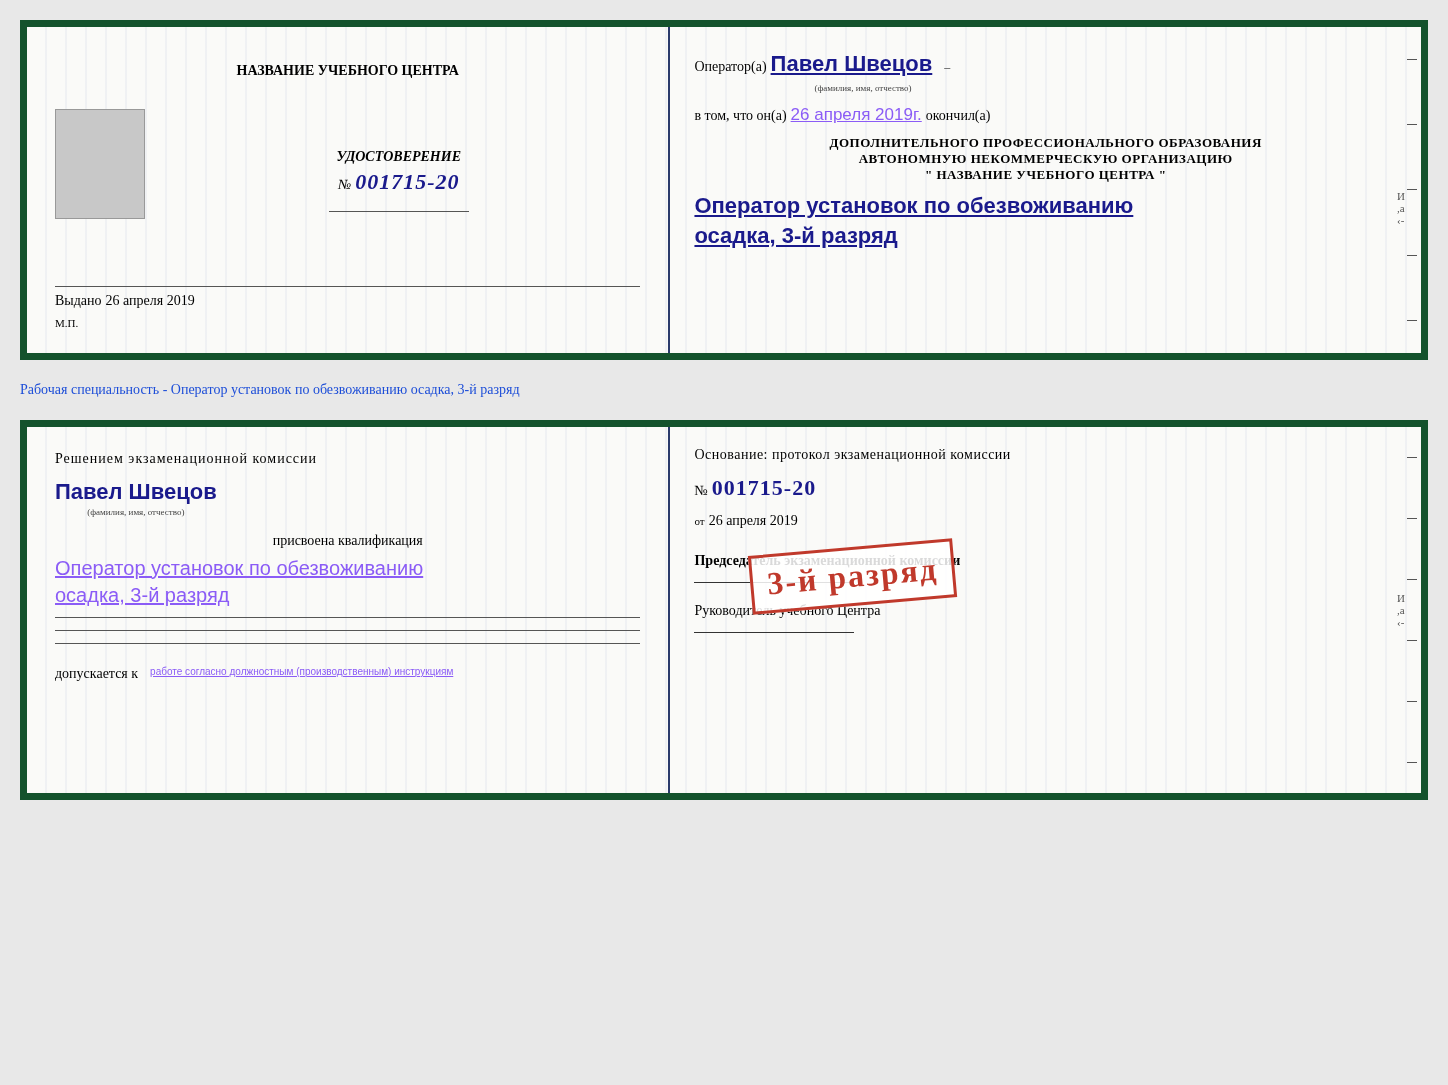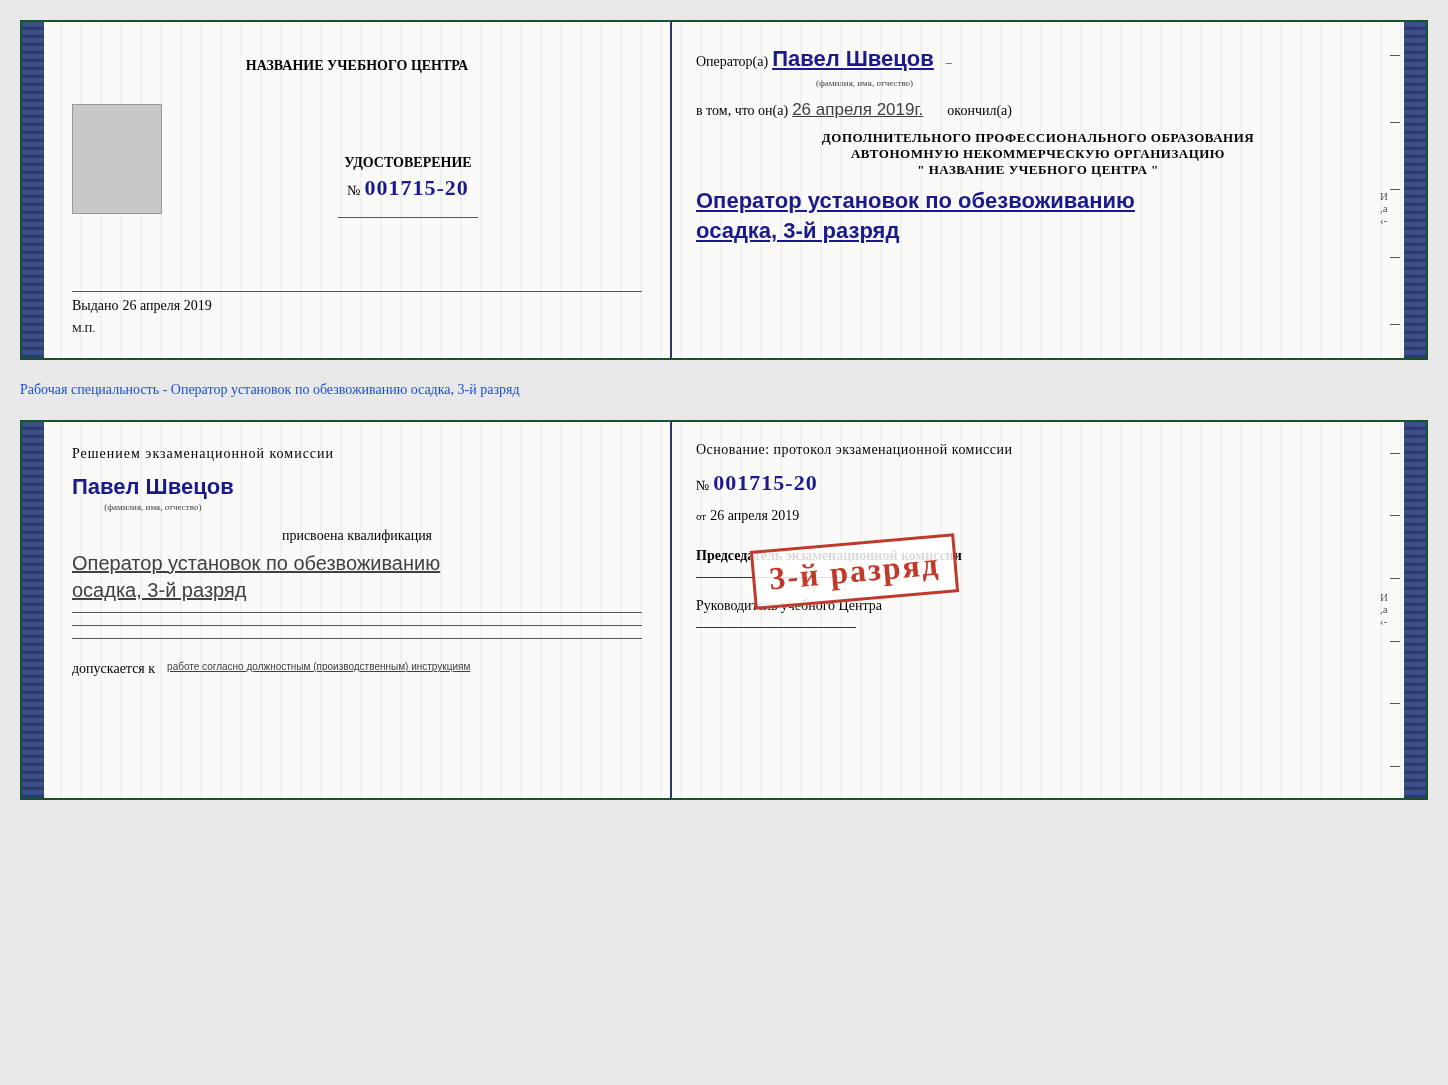--- a/index.html
+++ b/index.html
@@ -12,25 +12,26 @@
     }
 
     .page-container {
       display: flex;
       flex-direction: column;
       gap: 18px;
     }
 
     
     .doc-card {
-      border: 2px solid #14532d;
+      border: 7px solid #14532d;
       background: #fafaf8;
       display: flex;
       position: relative;
       overflow: hidden;
+      flex-direction: column;
     }
 
     .doc-card::before {
       content: '';
       position: absolute;
       top: 0; left: 0; right: 0; bottom: 0;
       background: repeating-linear-gradient(
         90deg,
         transparent,
         transparent 18px,
@@ -93,21 +94,21 @@
     
     .text-center { text-align: center; }
     .text-small { font-size: 11px; }
     .text-medium { font-size: 14px; }
 
     .bold { font-weight: bold; }
     .uppercase { text-transform: uppercase; }
 
     .handwritten {
       font-family: 'Segoe UI', cursive, sans-serif;
-      color: #404040;
+      color: #8b5cf6;
       font-size: 17px;
     }
 
     .handwritten-large {
       font-family: 'Segoe UI', cursive, sans-serif;
       color: #1a1a8c;
       font-size: 22px;
       font-weight: bold;
     }
 
@@ -208,21 +209,21 @@
 
 <div class="page-container">
 
   <div class="doc-card" style="min-height:340px;">
     <div class="doc-spine"></div>
     <div class="doc-content">
 
       <div class="doc-left">
         <div class="text-center text-medium uppercase bold mt12">НАЗВАНИЕ УЧЕБНОГО ЦЕНТРА</div>
 
-        <div style="display:flex; align-items:flex-end; width:100%; margin-top:20px; gap:12px;">
+        <div style="display:flex; align-items:center; width:100%; margin-top:20px; gap:12px;font-style:italic;">
           <div class="photo-placeholder"></div>
           <div style="display:flex; flex-direction:column; align-items:center; justify-content:center; flex:1; margin-top:30px;">
             <div class="text-center text-medium uppercase bold mt8">УДОСТОВЕРЕНИЕ</div>
             <div class="row mt4" style="justify-content:center;">
               <span class="text-medium">№</span>
               <span class="cert-number">001715-20</span>
             </div>
             <hr class="separator-line" style="margin-top:12px; width:140px;">
           </div>
         </div>
@@ -242,21 +243,21 @@
         <div class="row">
           <span class="text-medium">Оператор(а)</span>
           <span class="handwritten-large underline">Павел Швецов</span>
           <span style="margin-left:8px; font-size:12px; color:#333;">–</span>
         </div>
         <div class="small-caption" style="margin-left:120px; text-align:left;">(фамилия, имя, отчество)</div>
 
         <div class="row mt12">
           <span class="text-medium">в том, что он(а)</span>
           <span class="handwritten underline">26 апреля 2019г.</span>
-          <span class="text-medium" style="margin-left:20px;">окончил(а)</span>
+          <span class="text-medium" style="margin-left:0;">окончил(а)</span>
         </div>
 
         <div class="section-block mt12 text-center uppercase bold" style="font-size:13px; letter-spacing:0.5px;">
           <div>ДОПОЛНИТЕЛЬНОГО ПРОФЕССИОНАЛЬНОГО ОБРАЗОВАНИЯ</div>
           <div>АВТОНОМНУЮ НЕКОММЕРЧЕСКУЮ ОРГАНИЗАЦИЮ</div>
           <div>"   НАЗВАНИЕ УЧЕБНОГО ЦЕНТРА   "</div>
         </div>
 
         <div class="handwritten-large mt4 underline">Оператор установок по обезвоживанию</div>
         <div class="handwritten-large mt4 underline">осадка, 3-й разряд</div>

